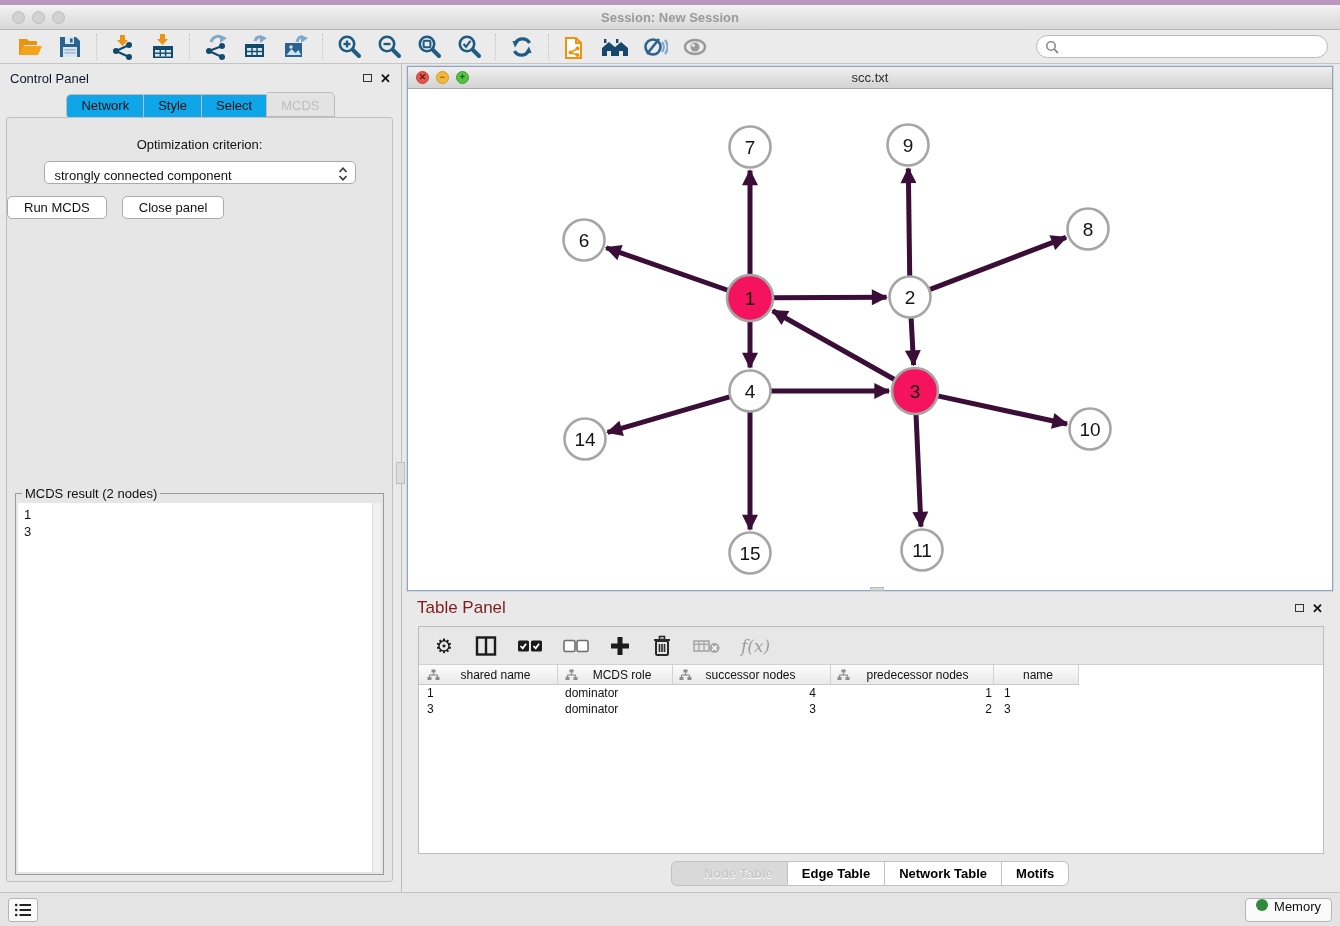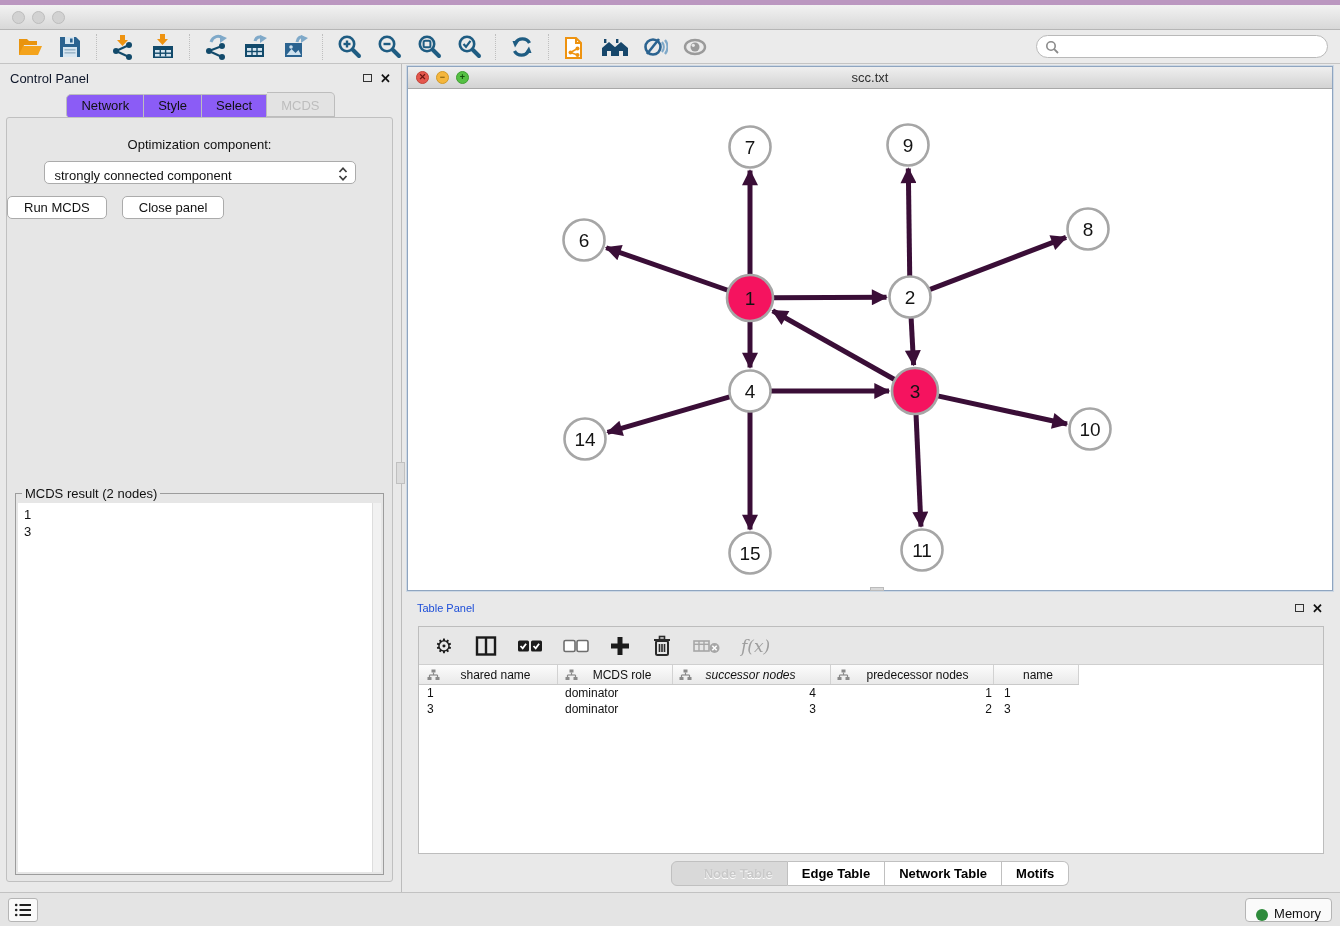--- a/index.html
+++ b/index.html
@@ -28,21 +28,21 @@
 
   
   .control-panel { position:absolute; left:0; top:64px; width:402px; height:828px; background:#e9e9e9;
                    border-right:1px solid #bcbcbc; }
   .cp-header { height:28px; display:flex; align-items:center; padding:0 10px; }
   .cp-title { font-size:13px; color:#0f172a; }
   .panel-controls { margin-left:auto; display:flex; align-items:center; gap:8px; }
   .float-box { width:9px; height:8px; border:1.5px solid #333; display:inline-block; }
   .close-x { font-size:13px; font-weight:bold; color:#111; line-height:1; }
   .cp-tabs { position:absolute; left:0; right:0; top:30px; display:flex; justify-content:center; }
-  .cp-tab { font-size:13px; padding:3px 14px; background:#8b5cf6; border:1px solid #bdbdbd; border-left:none; color:#111; }
+  .cp-tab { font-size:13px; padding:3px 14px; background:#0ea5e9; border:1px solid #bdbdbd; border-left:none; color:#111; }
   .cp-tab:first-child { border-left:1px solid #bdbdbd; border-radius:5px 0 0 5px; }
   .cp-tab.disabled-selected { background:#e3e3e3; color:#bdbdbd; border-radius:0 5px 0 0; position:relative; top:-2px; padding-top:5px; }
   .cp-body { position:absolute; left:6px; right:8px; top:53px; bottom:10px; background:#e6e6e6;
              border:1px solid #c0c0c0; border-radius:3px; }
   .opt-label { text-align:center; margin-top:19px; font-size:13px; color:#111; }
   .opt-select { margin:9px auto 0 auto; width:312px; height:23px; background:#fff; border:1px solid #ababab;
                 border-radius:5px; display:flex; align-items:flex-end; padding:0 6px 0 10px; font-size:13px; color:#111; }
   .opt-select .sel-text { flex:1; }
   .cp-buttons { display:flex; gap:15px; margin-top:12px; }
   .cp-btn { height:23px; padding:0 16px; background:#fff; border:1px solid #ababab; border-radius:5px;
@@ -68,21 +68,21 @@
   .nw-canvas { position:relative; width:100%; height:501px; background:#fff; }
   .nw-resize-handle { position:absolute; left:50%; bottom:-1px; width:14px; height:4px; background:#d9d9d9; border:1px solid #bbb; }
 
   
   .v-divider-handle { position:absolute; left:396px; top:462px; width:9px; height:22px; background:#dcdcdc;
                       border:1px solid #c0c0c0; }
 
   
   .table-panel { position:absolute; left:407px; top:595px; width:926px; height:295px; background:#e9e9e9; }
   .tp-header { height:26px; display:flex; align-items:center; padding:0 10px; }
-  .tp-title { font-size:11px; color:#1d4ed8; }
+  .tp-title { font-size:17px; color:#7f1d1d; }
   .table-block { position:absolute; left:11px; right:9px; top:31px; height:228px; background:#fff;
                  border:1px solid #bdbdbd; display:flex; flex-direction:column; }
   .tbl-toolbar { height:38px; background:#e7e7e7; border-bottom:1px solid #cfcfcf; display:flex;
                  align-items:center; padding-left:14px; gap:20px; }
   .tbl-tb-btn { display:flex; align-items:center; justify-content:center; min-width:22px; height:28px; }
   .fx-label { font-family:"DejaVu Serif", serif; font-style:italic; font-size:17px; color:#9e9e9e; }
   .tbl-header { height:20px; display:flex; background:linear-gradient(#fcfcfc,#e9e9e9); border-bottom:1px solid #c9c9c9; width:660px; }
   .th-cell { display:flex; align-items:center; border-right:1px solid #d2d2d2; font-size:12px; color:#111; padding-left:6px;justify-content:flex-end; }
   .th-cell .th-label { flex:1; text-align:center; padding-right:6px; }
   .tbl-rows { font-size:12px; color:#111; }
@@ -99,38 +99,39 @@
   .tp-tab:first-child { border-left:1px solid #c0c0c0; border-radius:6px 0 0 6px;padding-left:32px; }
   .tp-tab:last-child { border-radius:0 6px 6px 0; }
   .tp-tab.disabled-selected { background:#d9d9d9; color:#c9c9c9; text-shadow:0 1px 0 #fff; }
 
   
   .statusbar { position:absolute; left:0; bottom:0; width:100%; height:34px; background:#e4e4e4;
                border-top:1px solid #c2c2c2; display:flex; align-items:center; padding:0 8px; }
   .sb-left-btn { width:30px; height:24px; background:#fafafa; border:1px solid #b5b5b5; border-radius:3px;
                  display:flex; align-items:center; justify-content:center; }
   .memory-btn { margin-left:auto; height:24px; background:#fafafa; border:1px solid #b5b5b5; border-radius:4px;
-                display:flex; align-items:flex-end; gap:6px; padding:0 10px; font-size:13px; color:#111; }
+                display:flex; align-items:flex-start; gap:6px; padding:0 10px; font-size:13px; color:#111; }
   .mem-dot { width:12px; height:12px; border-radius:50%; background:#2e8b3c; }
 
   svg { display:block; }
 </style>
 </head>
 <body>
 
 <div id="app">
 
   <div class="titlebar">
     <div class="accent-strip"></div>
     <div class="titlebar-row">
       <div class="lights">
         <span class="light"></span>
         <span class="light"></span>
         <span class="light"></span>
       </div>
+      <div class="win-title">Session: New Session</div>
     </div>
   </div>
 
   <div class="toolbar">
     <div class="tb-btn">
       <svg width="27" height="24" viewBox="0 0 27 24">
           <path d="M2 4h8l2 2h8v4H7L4 20H2z" fill="#E9940E"></path>
           <path d="M6 11h19l-4 9H2z" fill="#F4A31C"></path>
         </svg>
     </div>
@@ -289,21 +290,21 @@
         <span class="close-x">✕</span>
       </span>
     </div>
     <div class="cp-tabs">
       <span class="cp-tab">Network</span>
       <span class="cp-tab">Style</span>
       <span class="cp-tab">Select</span>
       <span class="cp-tab disabled-selected">MCDS</span>
     </div>
     <div class="cp-body">
-      <div class="opt-label">Optimization component:</div>
+      <div class="opt-label">Optimization criterion:</div>
       <div class="opt-select">
         <span class="sel-text">strongly connected component</span>
         <svg width="12" height="18" viewBox="0 0 12 18">
             <polyline points="2.5,7 6,3.2 9.5,7" fill="none" stroke="#3c3c3c" stroke-width="1.7"></polyline>
             <polyline points="2.5,11 6,14.8 9.5,11" fill="none" stroke="#3c3c3c" stroke-width="1.7"></polyline>
           </svg>
       </div>
       <div class="cp-buttons">
         <button class="cp-btn">Run MCDS</button>
         <button class="cp-btn">Close panel</button>
@@ -482,21 +483,21 @@
               <rect x="4.5" y="0.5" width="4" height="3" fill="#8a8a8a"></rect>
               <line x1="6.5" y1="3.5" x2="6.5" y2="6" stroke="#8a8a8a" stroke-width="1.2"></line>
               <line x1="2.5" y1="6" x2="10.5" y2="6" stroke="#8a8a8a" stroke-width="1.2"></line>
               <line x1="2.5" y1="6" x2="2.5" y2="8" stroke="#8a8a8a" stroke-width="1.2"></line>
               <line x1="10.5" y1="6" x2="10.5" y2="8" stroke="#8a8a8a" stroke-width="1.2"></line>
               <rect x="0.5" y="8" width="4" height="3" fill="#8a8a8a"></rect>
               <rect x="8.5" y="8" width="4" height="3" fill="#8a8a8a"></rect>
             </svg>
           <span class="th-label">MCDS role</span>
         </div>
-        <div class="th-cell c2" style="text-align:center;font-style:italic;">
+        <div class="th-cell c2" style="text-align:center;">
           <svg width="13" height="12" viewBox="0 0 13 12">
               <rect x="4.5" y="0.5" width="4" height="3" fill="#8a8a8a"></rect>
               <line x1="6.5" y1="3.5" x2="6.5" y2="6" stroke="#8a8a8a" stroke-width="1.2"></line>
               <line x1="2.5" y1="6" x2="10.5" y2="6" stroke="#8a8a8a" stroke-width="1.2"></line>
               <line x1="2.5" y1="6" x2="2.5" y2="8" stroke="#8a8a8a" stroke-width="1.2"></line>
               <line x1="10.5" y1="6" x2="10.5" y2="8" stroke="#8a8a8a" stroke-width="1.2"></line>
               <rect x="0.5" y="8" width="4" height="3" fill="#8a8a8a"></rect>
               <rect x="8.5" y="8" width="4" height="3" fill="#8a8a8a"></rect>
             </svg>
           <span class="th-label">successor nodes</span>

